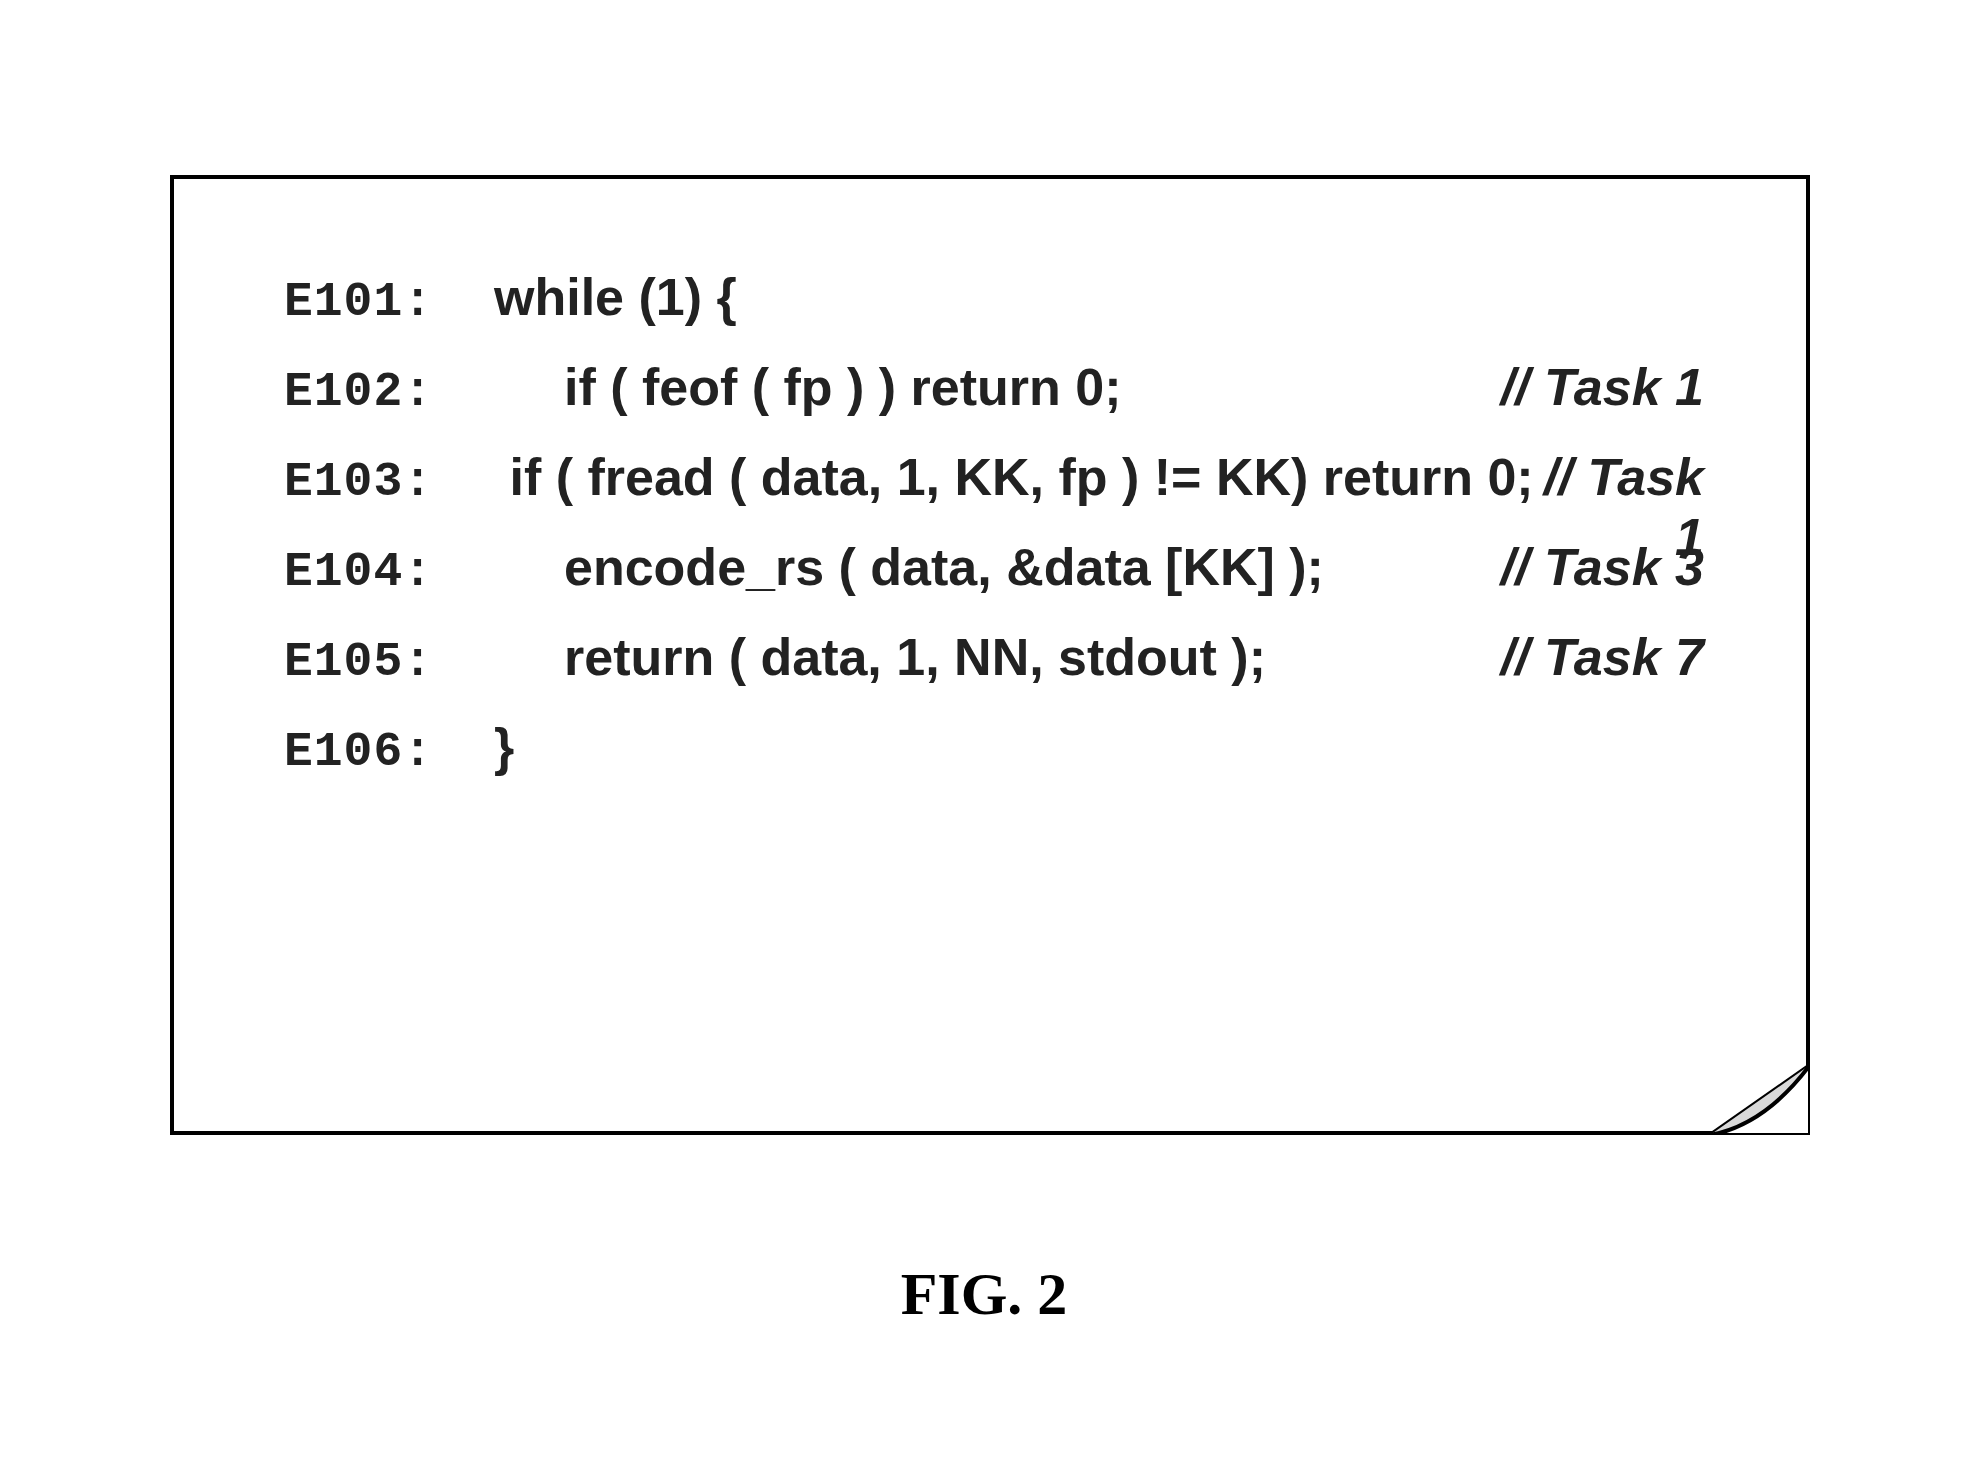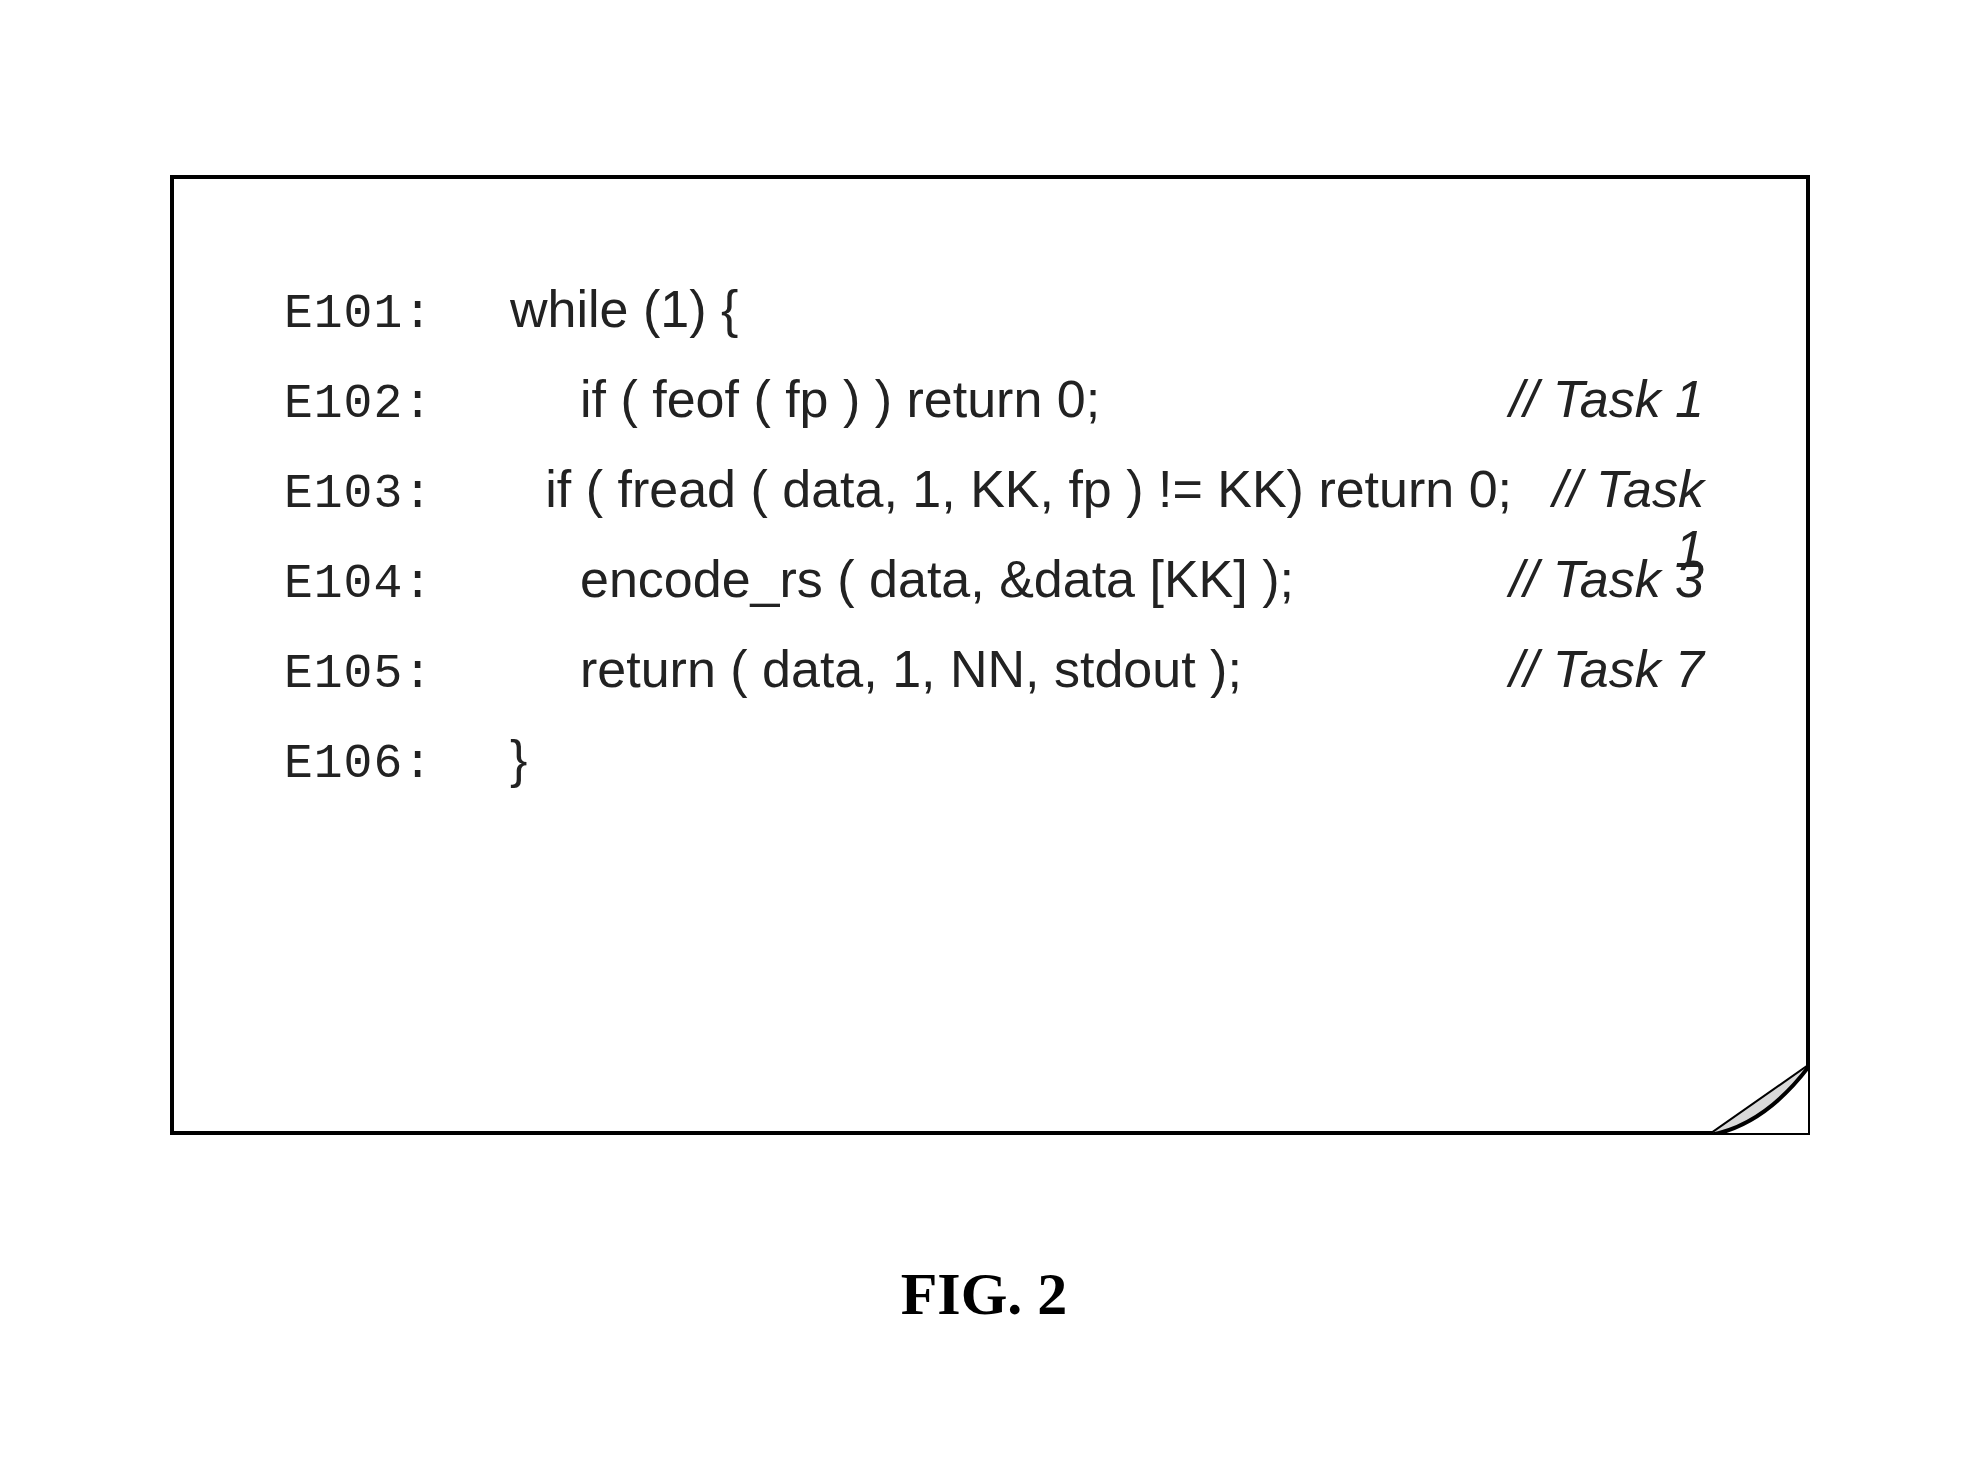--- a/index.html
+++ b/index.html
@@ -15,42 +15,42 @@
     left: 170px;
     top: 175px;
     width: 1640px;
     height: 960px;
     border: 4px solid #000;
     background: #fff;
   }
   .code-area {
     position: absolute;
     left: 110px;
-    top: 100px;
+    top: 88px;
     width: 1420px;
+    font-weight: bold;
   }
   .row {
     display: flex;
     align-items: baseline;
     height: 90px;
   }
   .linenum {
     width: 210px;
     font-family: "Courier New", Courier, monospace;
     font-size: 48px;
     color: #222;
     letter-spacing: 1px;
   }
   .code {
     flex: 1;
     font-family: Arial, Helvetica, sans-serif;
     font-size: 52px;
     color: #222;
     white-space: pre;
-    margin-left: 16px;
   }
   .code.indent { padding-left: 70px; }
   .comment {
     width: 230px;
     font-family: Arial, Helvetica, sans-serif;
     font-size: 52px;
     font-style: italic;
     color: #222;
     text-align: right;
   }

